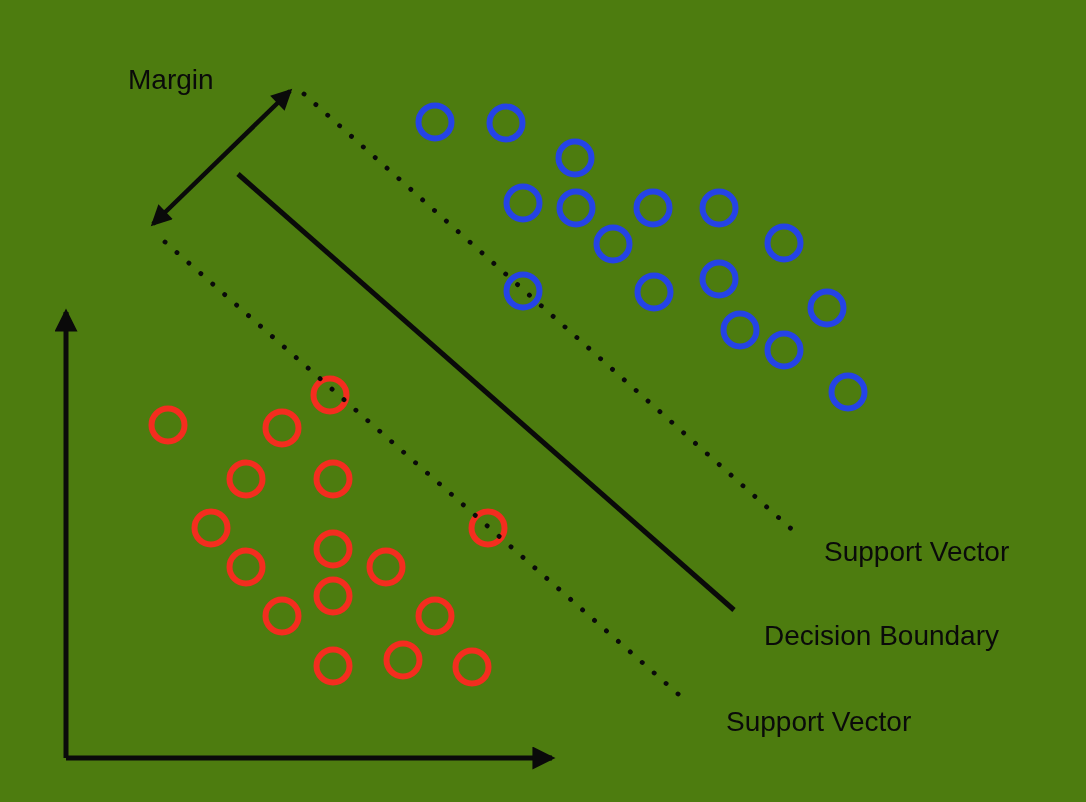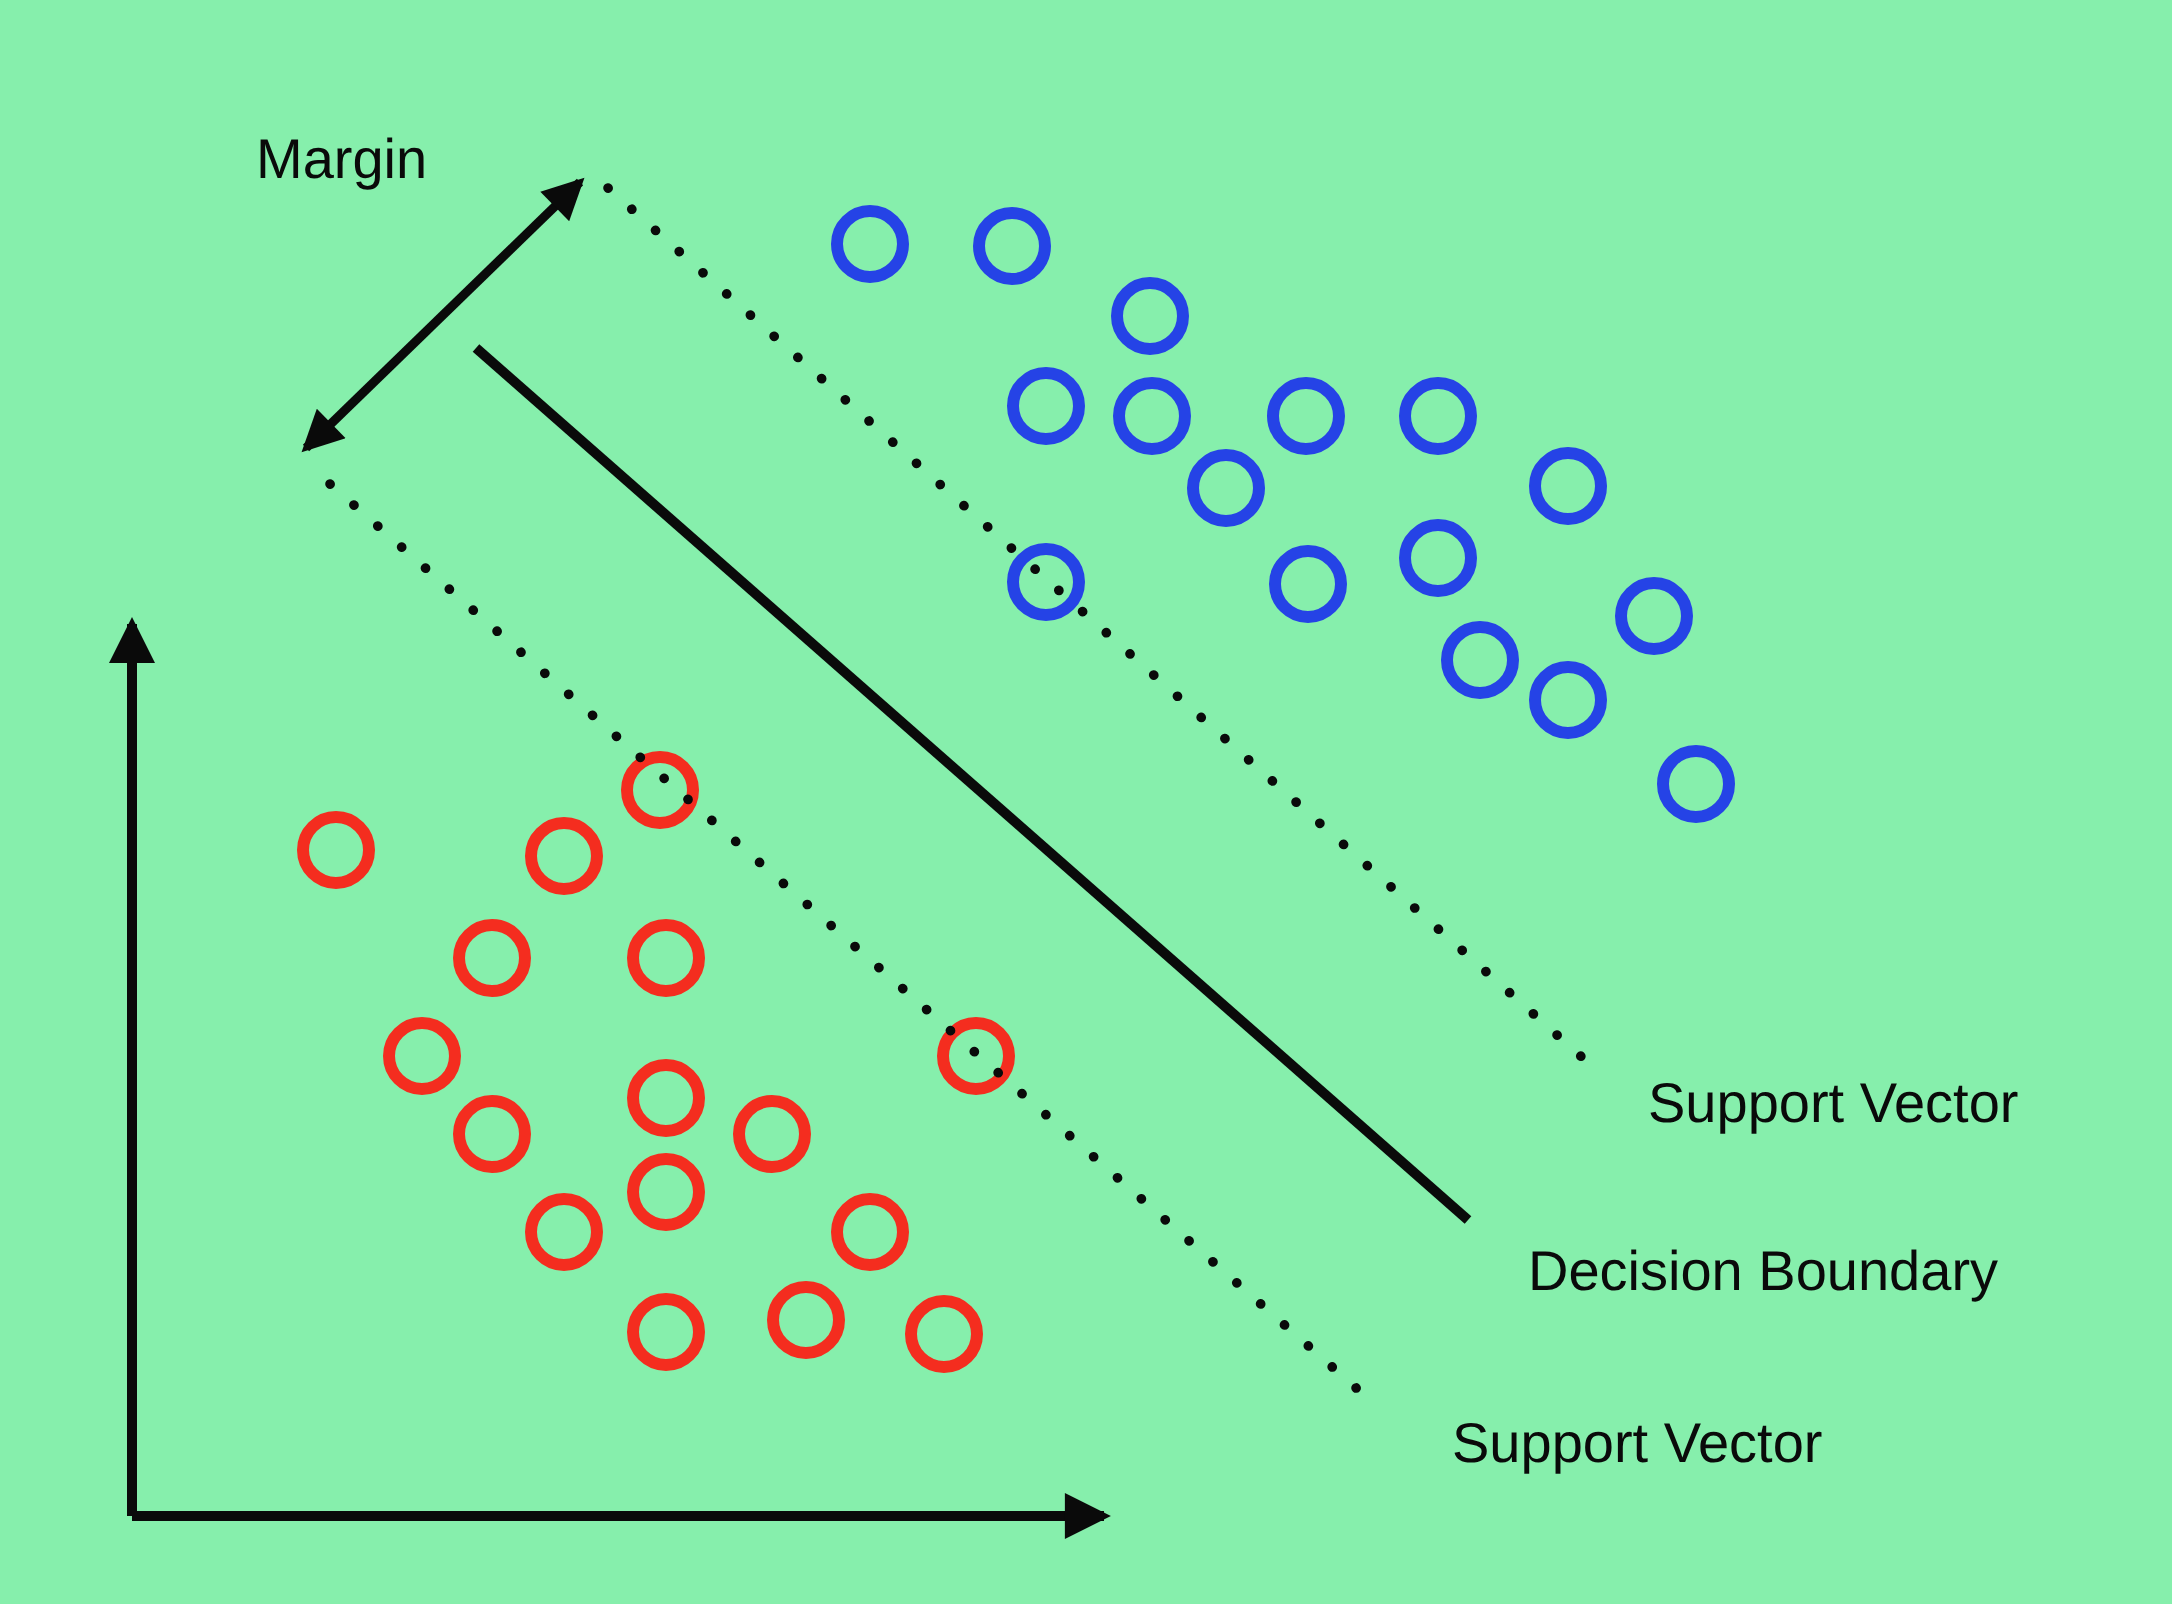--- a/index.html
+++ b/index.html
@@ -5,21 +5,21 @@
   html, body {
     margin: 0;
     padding: 0;
     background: #ffffff;
     font-family: "Liberation Sans", sans-serif;
   }
   .stage {
     position: relative;
     width: 1086px;
     height: 802px;
-    background: #86efac;
+    background: #4d7c0f;
     overflow: hidden;
   }
   svg { display: block; }
   text {
     fill: #0a0a0a;
     font-family: "Liberation Sans", sans-serif;
     font-size: 28px;
     font-weight: 400;
   }
 </style>

